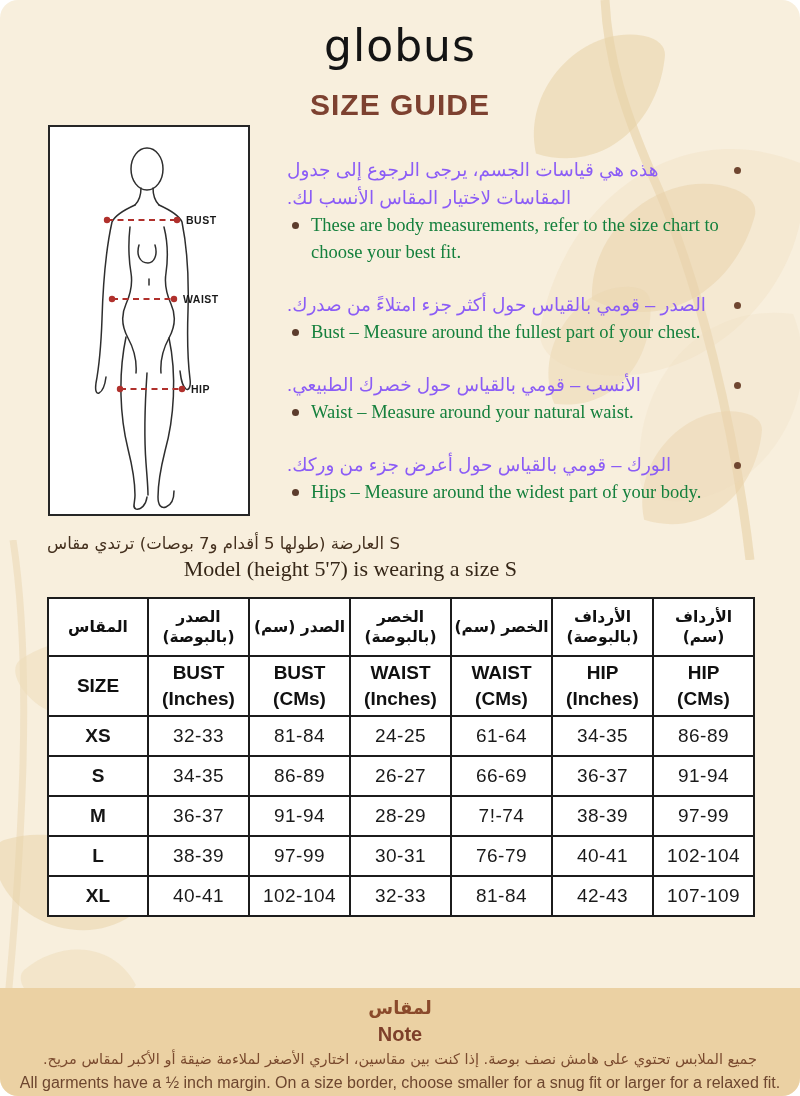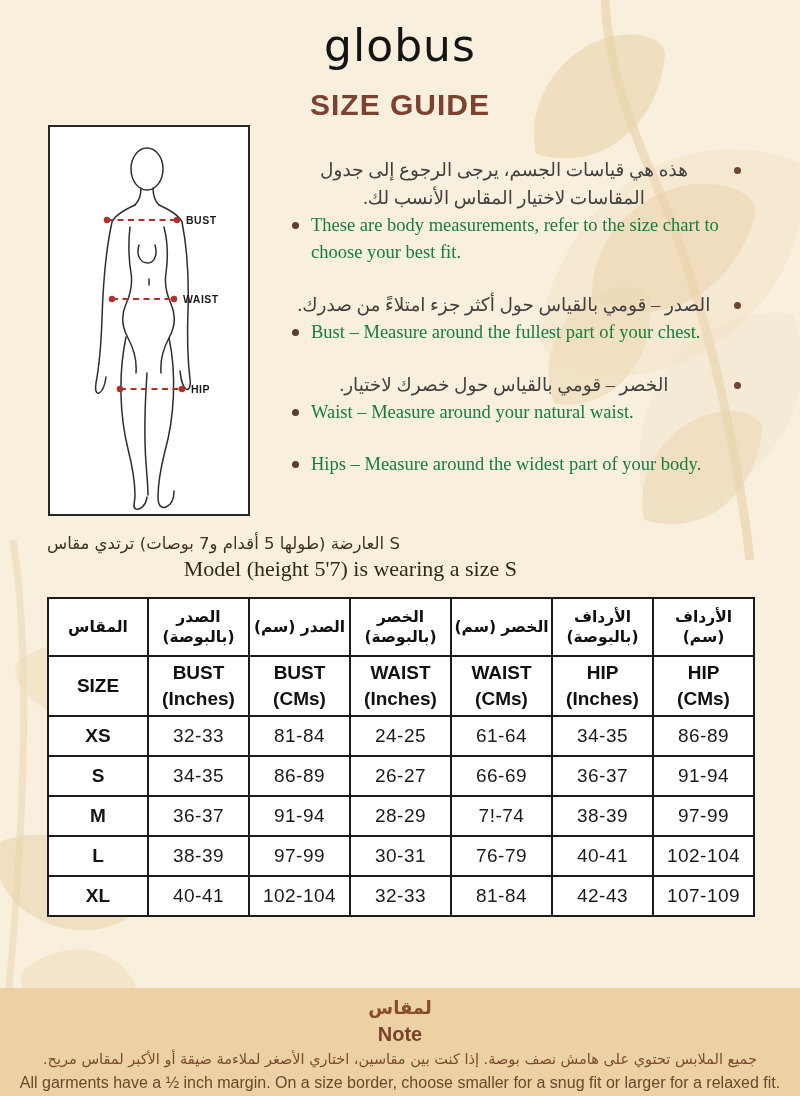--- a/index.html
+++ b/index.html
@@ -1,31 +1,31 @@
 <!DOCTYPE html>
 <html lang="en"><head>
 <meta charset="utf-8">
 <style>
   html,body{margin:0;padding:0;}
   .canvas{position:relative;width:800px;height:1096px;background:#f8efdd;overflow:hidden;
-          font-family:"Liberation Sans",sans-serif;}
+          font-family:"Liberation Sans",sans-serif;border-radius:18px;}
   .decor{position:absolute;pointer-events:none;}
   
   .logo{position:absolute;top:20px;left:0;width:800px;text-align:center;
         font-family:"DejaVu Sans",sans-serif;font-size:44px;font-weight:400;color:#141414;letter-spacing:1px;}
   .title{position:absolute;top:88px;left:0;width:800px;text-align:center;
          font-size:30px;font-weight:700;color:#7d4130;letter-spacing:1px;}
   
   .diagram{position:absolute;left:48px;top:125px;width:198px;height:387px;background:#ffffff;
            border:2px solid #262626;box-sizing:content-box;}
   
   .bullets{position:absolute;left:287px;top:156px;width:458px;list-style:none;margin:0;padding:0;}
   .pair{margin:0 0 25px 0;}
-  .b-ar{position:relative;direction:rtl;text-align:center;padding-right:24px;
-        font-family:Liberation Serif, serif;font-size:18.5px;line-height:28px;color:#404040;}
+  .b-ar{position:relative;direction:rtl;text-align:left;padding-right:24px;
+        font-family:Liberation Sans, sans-serif;font-size:18.5px;line-height:28px;color:#8b5cf6;}
   .b-ar::before{content:"";position:absolute;right:4px;top:11px;width:7px;height:7px;border-radius:50%;background:#6f4630;}
   .b-en{position:relative;padding-left:24px;font-family:"Liberation Serif",serif;
         font-size:18.5px;line-height:27px;color:#15803d;}
   .b-en::before{content:"";position:absolute;left:5px;top:10px;width:7px;height:7px;border-radius:50%;background:#5c3c2c;}
   
   .model{position:absolute;left:47px;top:531px;width:470px;}
   .model-ar{font-family:"DejaVu Sans",sans-serif;font-size:16.5px;line-height:25px;color:#45311f;}
   .model-en{font-family:"Liberation Serif",serif;font-size:22px;line-height:25px;color:#362718;text-align:right;}
   
   .size-table{position:absolute;left:47px;top:597px;width:708px;border-collapse:collapse;
@@ -118,25 +118,26 @@
       <div class="b-ar">هذه هي قياسات الجسم، يرجى الرجوع إلى جدول المقاسات لاختيار المقاس الأنسب لك.</div>
       <div class="b-en">These are body measurements, refer to the size chart to choose your best fit.</div>
     </li>
 
     <li class="pair">
       <div class="b-ar">الصدر – قومي بالقياس حول أكثر جزء امتلاءً من صدرك.</div>
       <div class="b-en">Bust – Measure around the fullest part of your chest.</div>
     </li>
 
     <li class="pair">
-      <div class="b-ar">الخصر – قومي بالقياس حول خصرك لاختيار.</div>
+      <div class="b-ar">الأنسب – قومي بالقياس حول خصرك الطبيعي.</div>
       <div class="b-en">Waist – Measure around your natural waist.</div>
     </li>
 
     <li class="pair">
+      <div class="b-ar">الورك – قومي بالقياس حول أعرض جزء من وركك.</div>
       <div class="b-en">Hips – Measure around the widest part of your body.</div>
     </li>
   </ul>
 
   <div class="model">
     <div class="model-ar">العارضة (طولها 5 أقدام و7 بوصات) ترتدي مقاس S</div>
     <div class="model-en">Model (height 5'7) is wearing a size S</div>
   </div>
 
   <table class="size-table">

